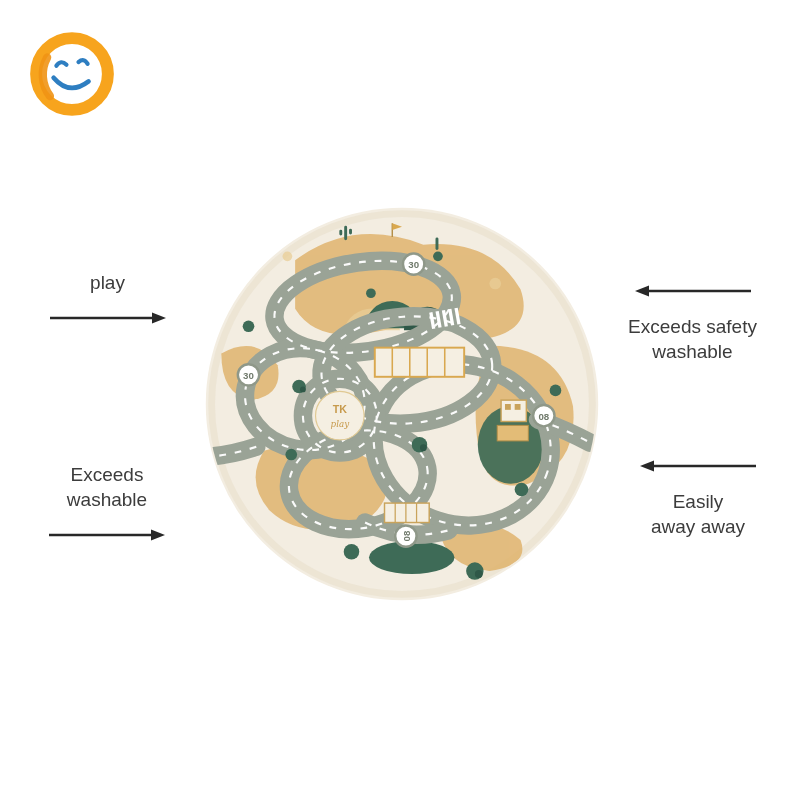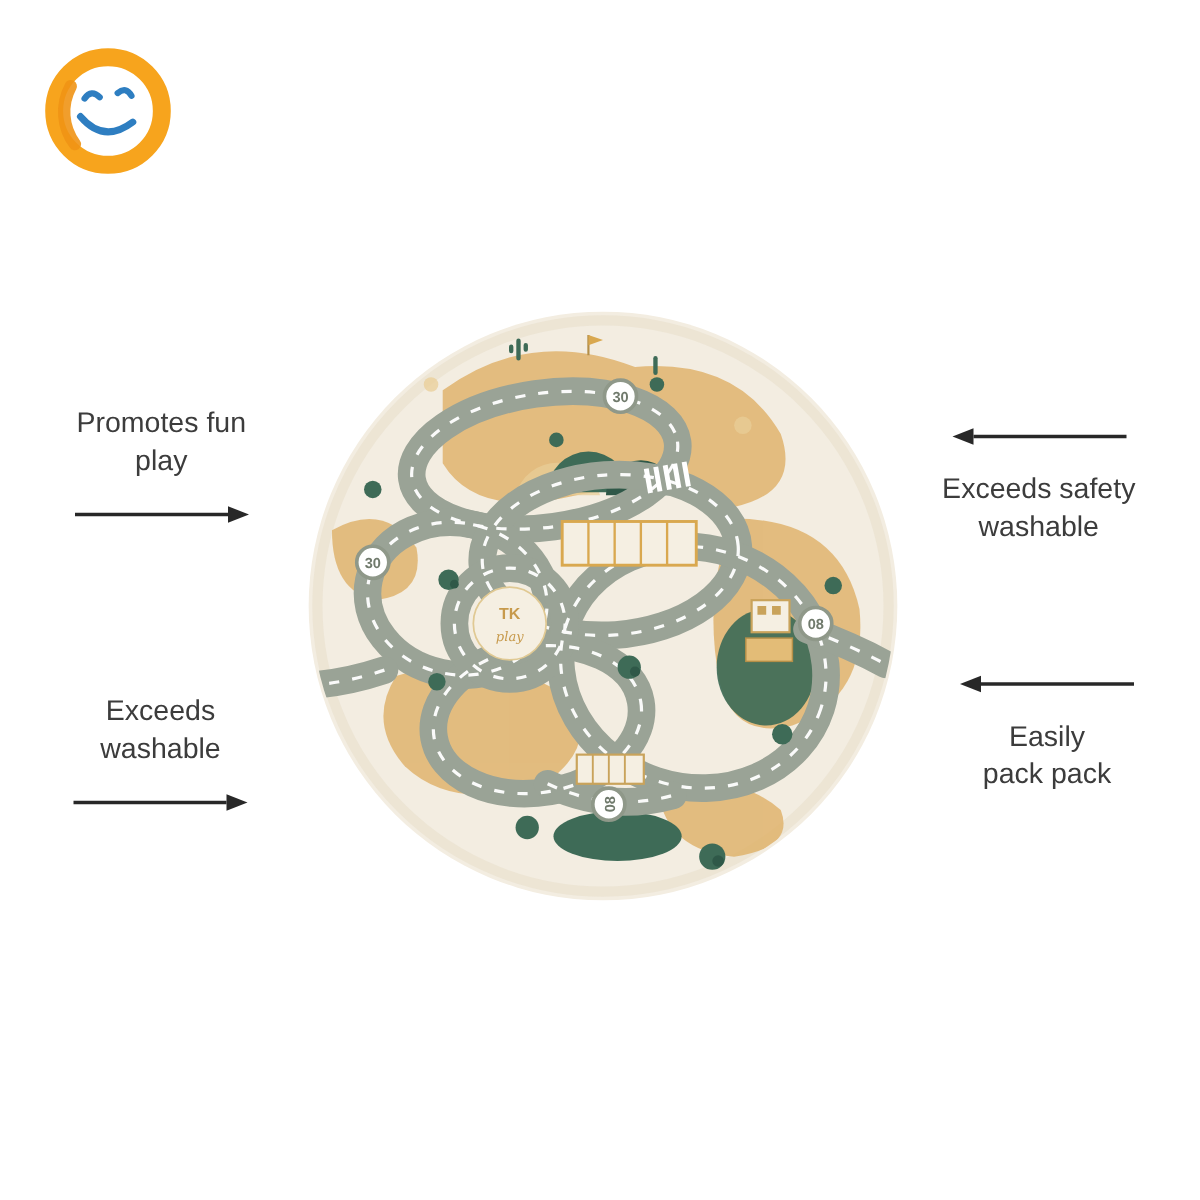--- a/index.html
+++ b/index.html
@@ -12,41 +12,40 @@
   .mat svg{width:100%;height:100%;display:block;}
   .callout{
     position:absolute;display:flex;flex-direction:column;align-items:center;
     row-gap:15px;color:#3C3C3C;font-size:19px;line-height:1.32;font-weight:500;
     text-align:center;
   }
   .callout .line{display:block;}
   .callout-promotes{left:20px;top:270px;width:175px;}
   .callout-machine{left:32px;top:462px;width:150px;}
   .callout-safety{left:610px;top:283px;width:165px;}
-  .callout-pack{left:618px;top:448px;width:160px;}
+  .callout-pack{left:618px;top:458px;width:160px;}
   .arrow{flex:0 0 auto;}
 </style>
 </head>
 <body>
 
 <div class="canvas">
 
   <div class="logo">
     <svg viewBox="0 0 100 100">
       <circle cx="50" cy="50" r="39" fill="none" stroke="#F7A41D" stroke-width="13"></circle>
       <path d="M 26,74 A 39 39 0 0 1 23,32" fill="none" stroke="#EF9415" stroke-width="9" stroke-linecap="round" opacity="0.9"></path>
       <path d="M 33,41 q 5,-7 11,-1" fill="none" stroke="#2E7EC1" stroke-width="4.5" stroke-linecap="round"></path>
       <path d="M 57,37 q 6,-5 10,2" fill="none" stroke="#2E7EC1" stroke-width="4.5" stroke-linecap="round"></path>
       <path d="M 30,54 q 17,20 38,4" fill="none" stroke="#2E7EC1" stroke-width="5" stroke-linecap="round"></path>
     </svg>
   </div>
 
   <div class="callout callout-promotes">
     <div>
-      <span class="line">Promotes fun</span>
       <span class="line">play</span>
     </div>
     <svg class="arrow" width="120" height="16">
       <line x1="2" y1="8" x2="104" y2="8" stroke="#282828" stroke-width="2.4"></line>
       <polygon points="104,2.5 118,8 104,13.5" fill="#282828"></polygon>
     </svg>
   </div>
 
   <div class="callout callout-machine">
     <div>
@@ -70,21 +69,21 @@
     </div>
   </div>
 
   <div class="callout callout-pack">
     <svg class="arrow" width="120" height="16">
       <line x1="118" y1="8" x2="16" y2="8" stroke="#282828" stroke-width="2.4"></line>
       <polygon points="16,2.5 2,8 16,13.5" fill="#282828"></polygon>
     </svg>
     <div>
       <span class="line">Easily</span>
-      <span class="line">pack pack</span>
+      <span class="line">away away</span>
     </div>
   </div>
 
   <div class="mat">
     <svg viewBox="0 0 420 420">
       <defs>
         <clipPath id="matClip">
             <circle cx="210" cy="210" r="200"></circle>
           </clipPath>
       </defs>

